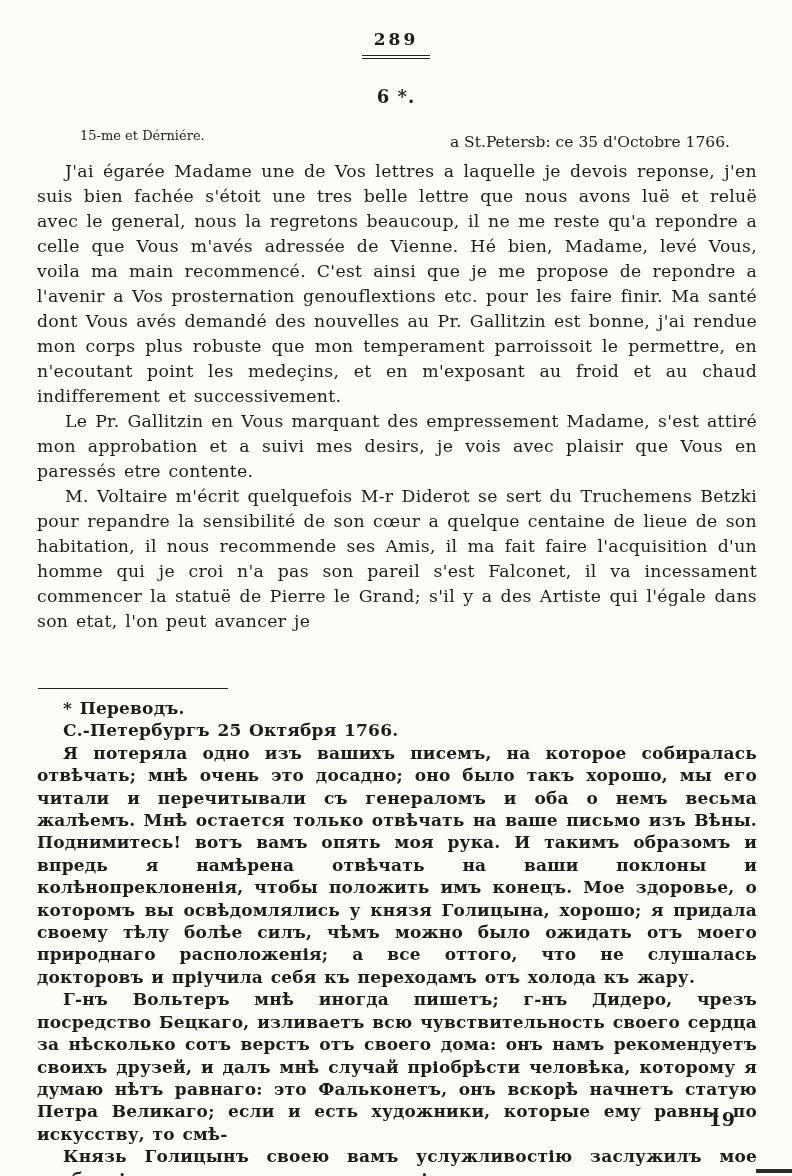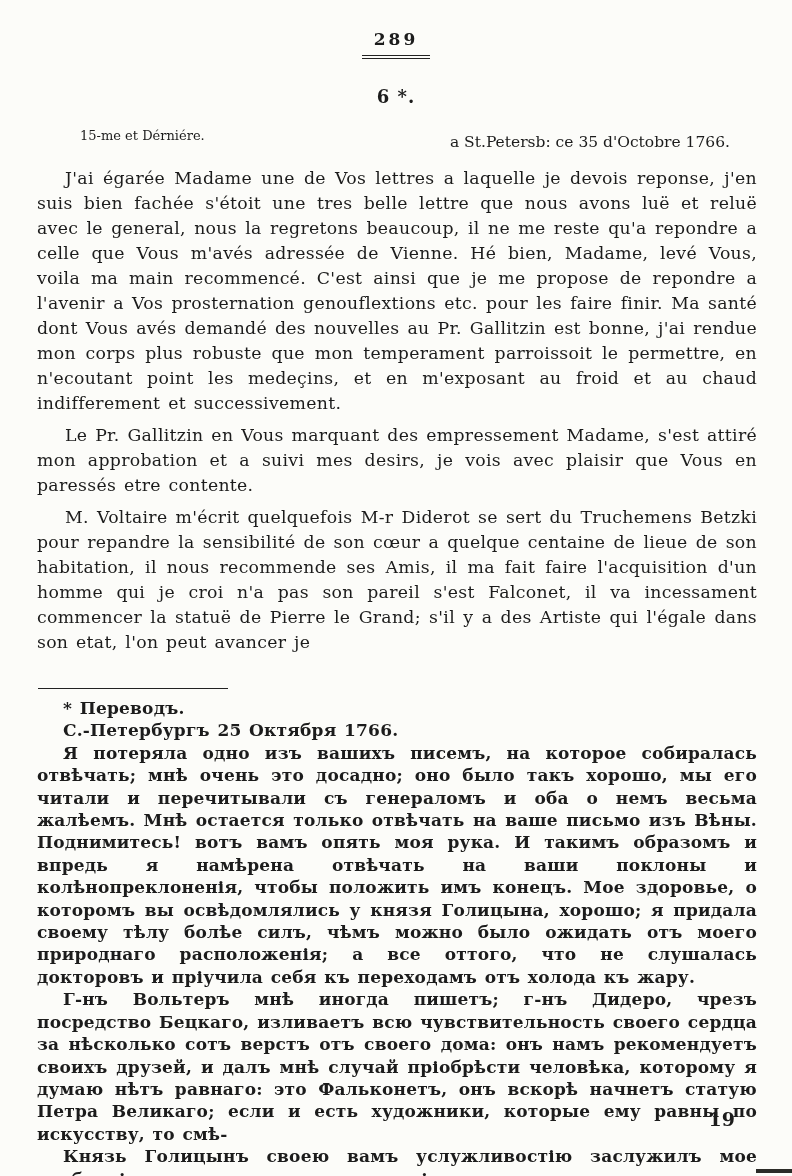--- a/index.html
+++ b/index.html
@@ -53,21 +53,21 @@
   .body-text {
     position: absolute;
     top: 159px; left: 37px;
     width: 720px;
     font-size: 17.3px;
     line-height: 25px;
     text-align: justify;
     letter-spacing: 0.3px;
     word-spacing: 2px;
   }
-  .body-text p { text-indent: 28px; margin-top: 7px; }
+  .body-text p { text-indent: 28px; }
   .footnote-rule {
     position: absolute;
     top: 688px; left: 38px;
     width: 190px;
     border-top: 1.2px solid #222;
   }
   .footnote {
     position: absolute;
     top: 697px; left: 37px;
     width: 720px;

